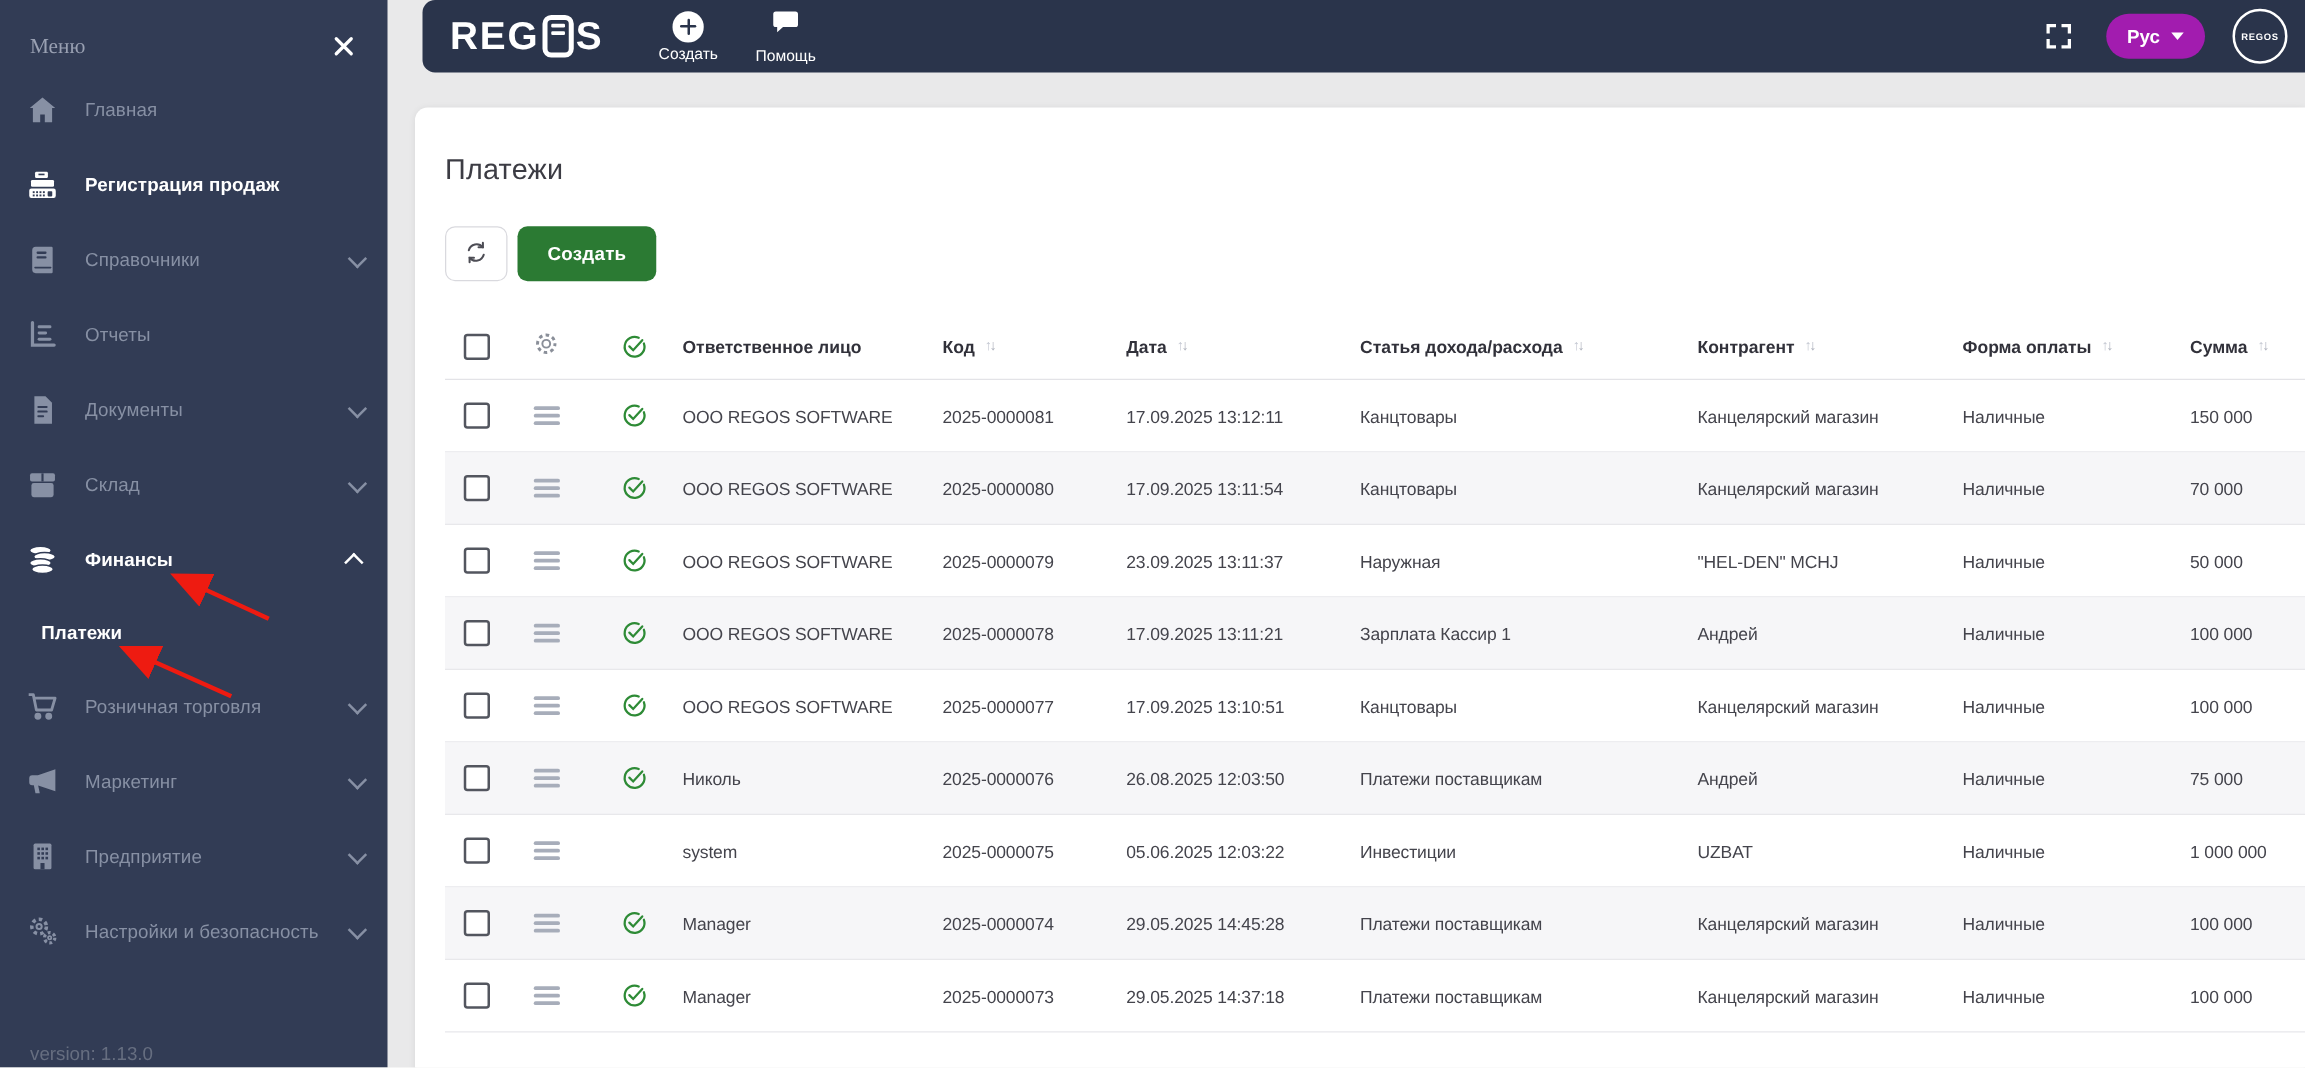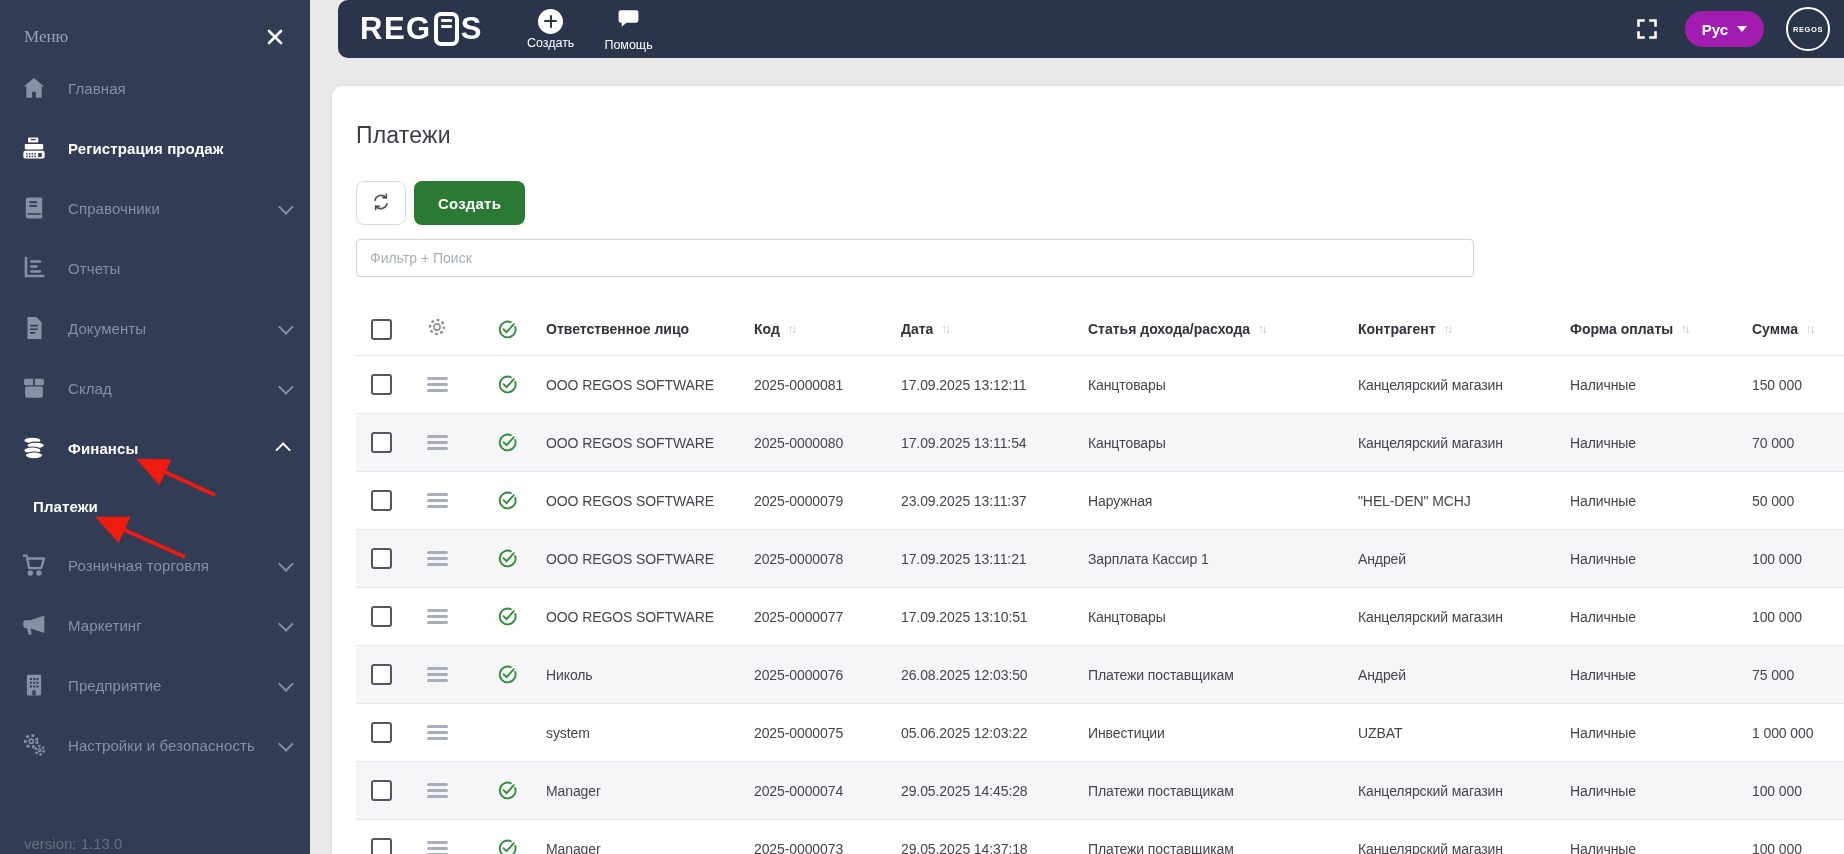--- a/index.html
+++ b/index.html
@@ -292,21 +292,20 @@
             <path d="M5.5 10a7 7 0 0 1 12.2-2.6"></path>
               <path d="M18.5 14a7 7 0 0 1-12.2 2.6"></path>
             <path d="M17.8 3.6v3.8h-3.8"></path>
               <path d="M6.2 20.4v-3.8h3.8"></path>
           </svg>
         </span>
       </button>
       <button class="btn-create">Создать</button>
     </div>
 
-    <input class="search" type="text" placeholder="Фильтр + Поиск" style="">
 
     <div class="tbl">
       <div class="thead">
         <div class="icon-cell">
             <span class="cbx"></span>
           </div>
         <div class="icon-cell">
           <span>
             <svg width="22" height="22" viewBox="0 0 24 24" fill="none" stroke="#8a8f99">
               <circle cx="12" cy="12" r="7.6" stroke-width="2.6" stroke-dasharray="3.1 2.9" stroke-dashoffset="1"></circle>

